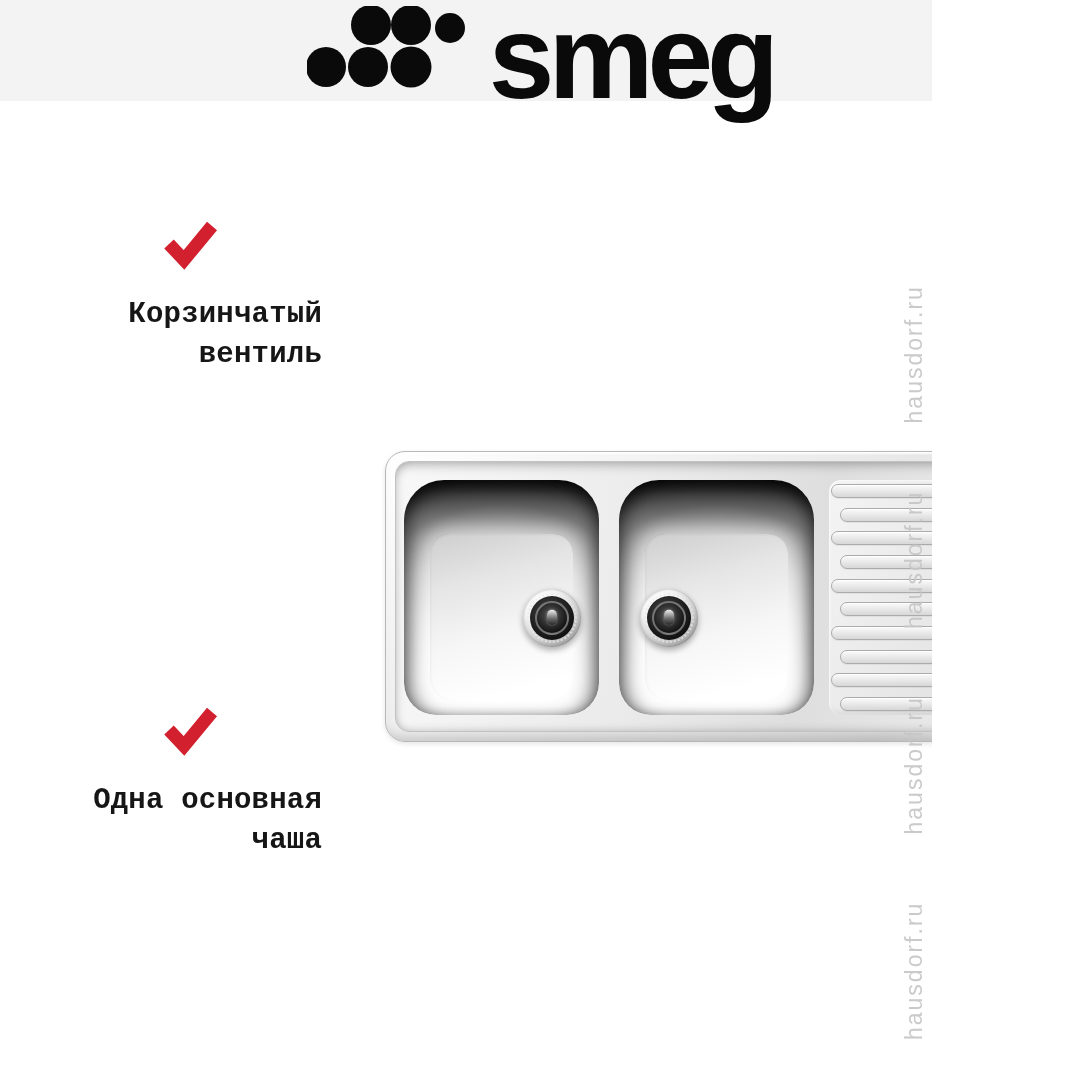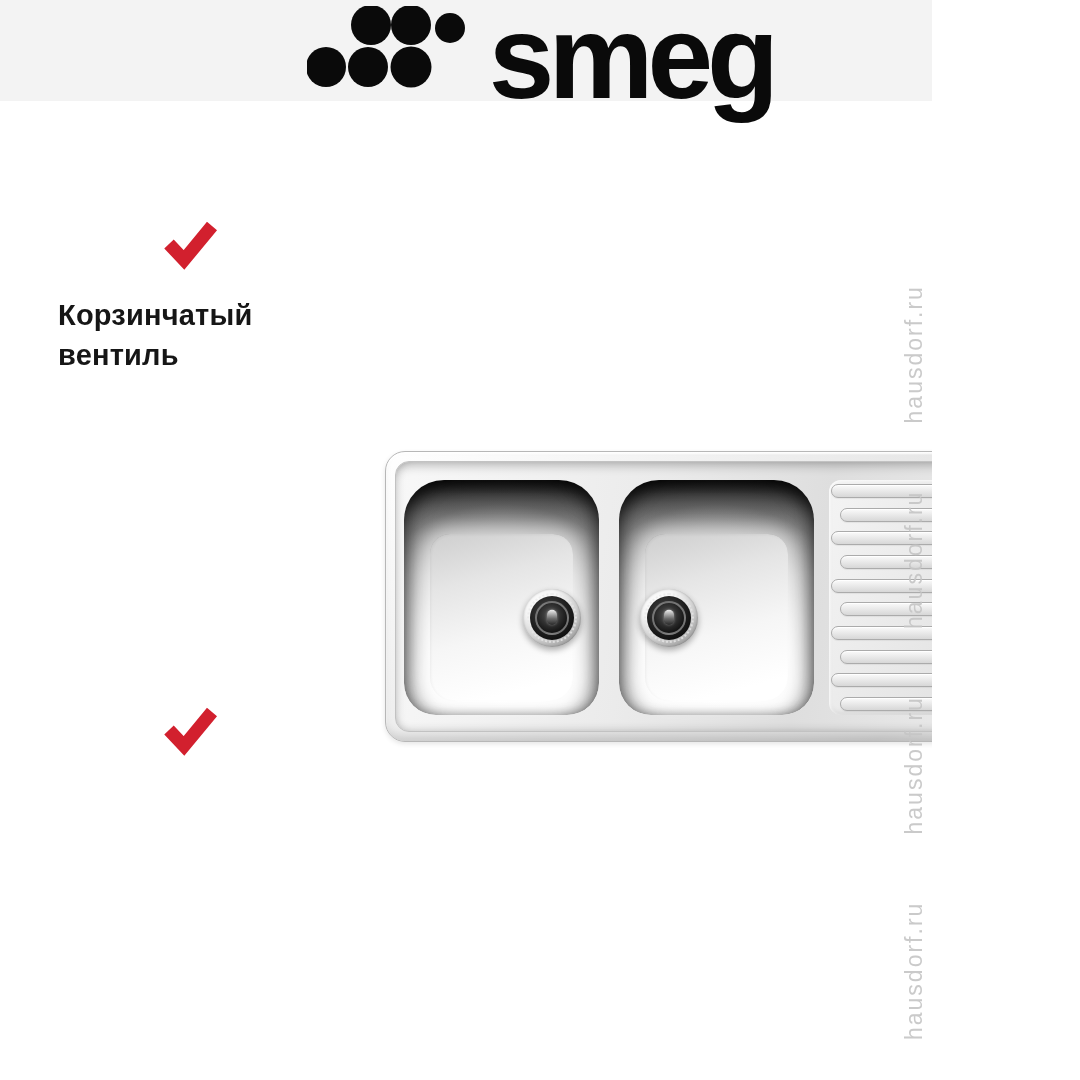--- a/index.html
+++ b/index.html
@@ -17,21 +17,21 @@
   
   .header{position:absolute;left:0;top:0;width:1080px;height:101px;background:var(--header-bg);
           display:flex;align-items:center;justify-content:center;}
   .logo{display:flex;align-items:flex-start;}
   .logo-dots{width:160px;height:84px;margin-top:9px;}
   .logo-dots circle{fill:var(--logo);}
   .logo-text{font-size:118px;font-weight:bold;letter-spacing:-6px;line-height:.78;
              color:var(--logo);margin-left:22px;margin-top:14px;}
 
   
-  .feature{position:absolute;left:58px;width:264px;text-align:left;}
+  .feature{position:absolute;left:58px;width:264px;text-align:right;font-family:Liberation Mono, monospace;}
   .feature--1{top:220px;}
   .feature--2{top:466px;}
   .feature--3{top:706px;}
   .check{width:56px;height:50px;display:block;margin:0 auto 25px auto;color:var(--accent);}
   .feature-label{font-size:29px;line-height:40px;font-weight:bold;color:var(--text);letter-spacing:.2px;}
 
   
   .sink{position:absolute;left:385px;top:451px;width:662px;height:291px;border-radius:20px;
         border:1px solid #b7b7b7;
         background:linear-gradient(145deg,#ffffff 0%,#f2f2f2 28%,#e4e4e4 58%,#d8d8d8 84%,#e9e9e9 100%);
@@ -106,20 +106,21 @@
       <path d="M7 24 L22 40 L50 6" fill="none" stroke="currentColor" stroke-width="13" stroke-linecap="butt" stroke-linejoin="miter"></path>
     </svg>
     <p class="feature-label">Корзинчатый вентиль</p>
   </div>
 
 
   <div class="feature feature--3">
     <svg class="check" viewBox="0 0 56 50" aria-hidden="true">
       <path d="M7 24 L22 40 L50 6" fill="none" stroke="currentColor" stroke-width="13" stroke-linecap="butt" stroke-linejoin="miter"></path>
     </svg>
+    <p class="feature-label">Одна основная чаша</p>
   </div>
 
   <figure class="sink">
     <div class="sink-rim"></div>
 
     <div class="bowl bowl--left">
       <div class="bowl-floor"></div>
       <div class="drain">
         <div class="drain-basket"></div>
         <div class="drain-holes"></div>

